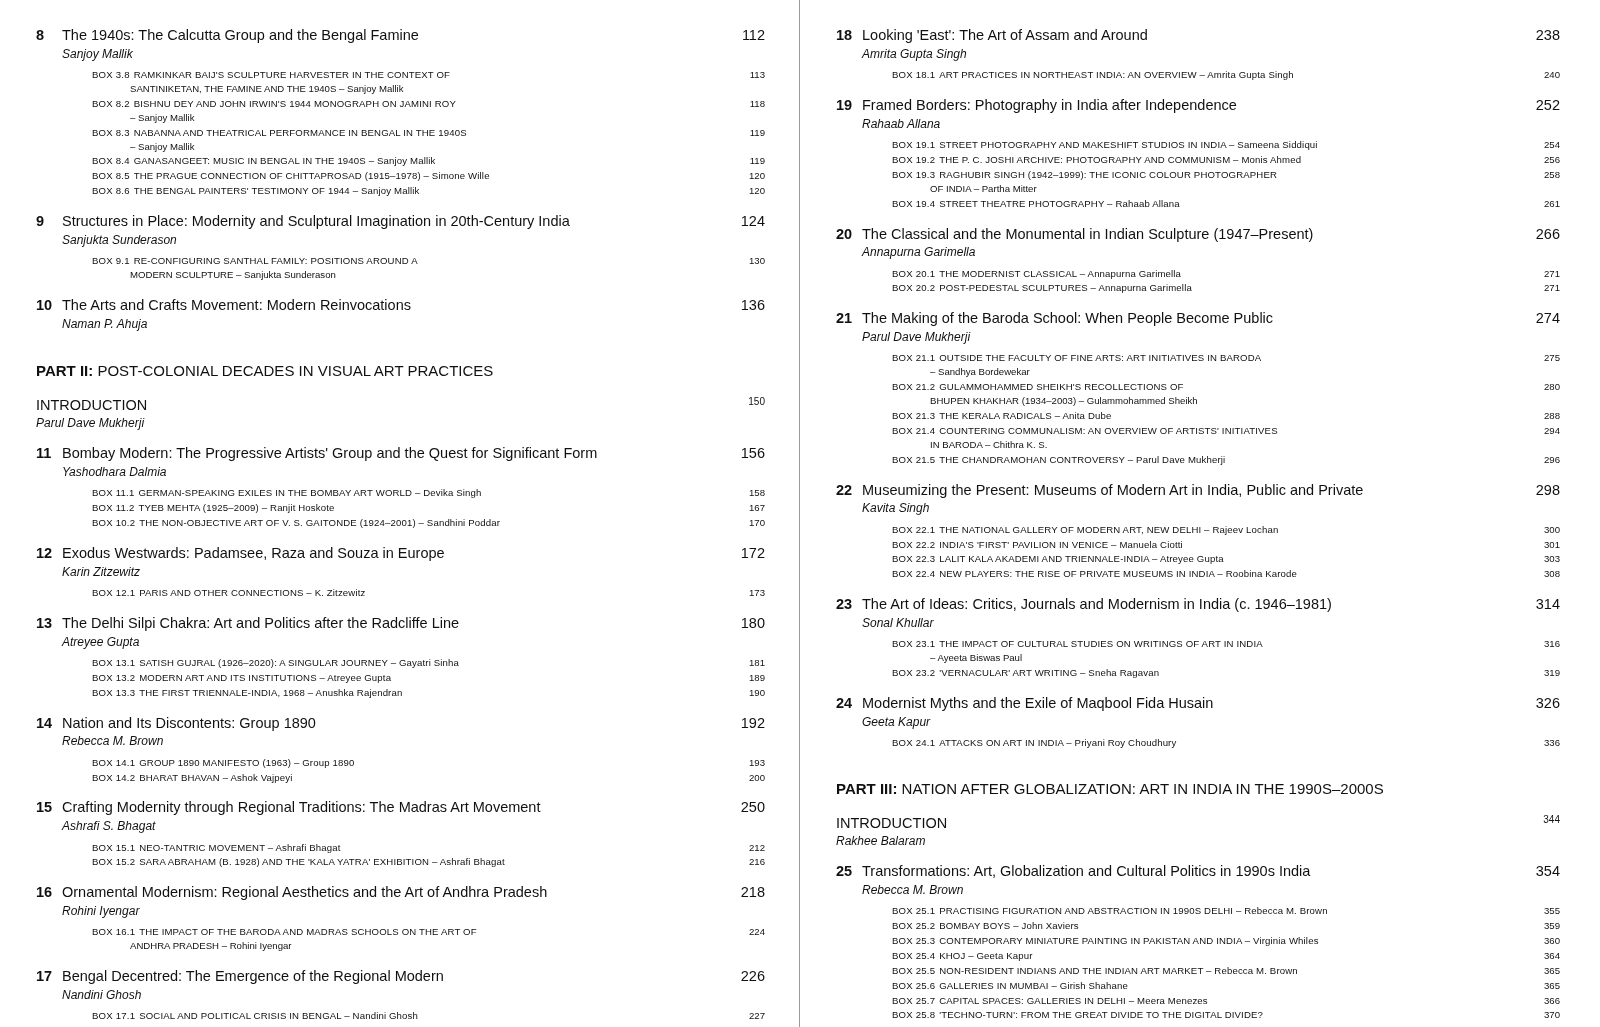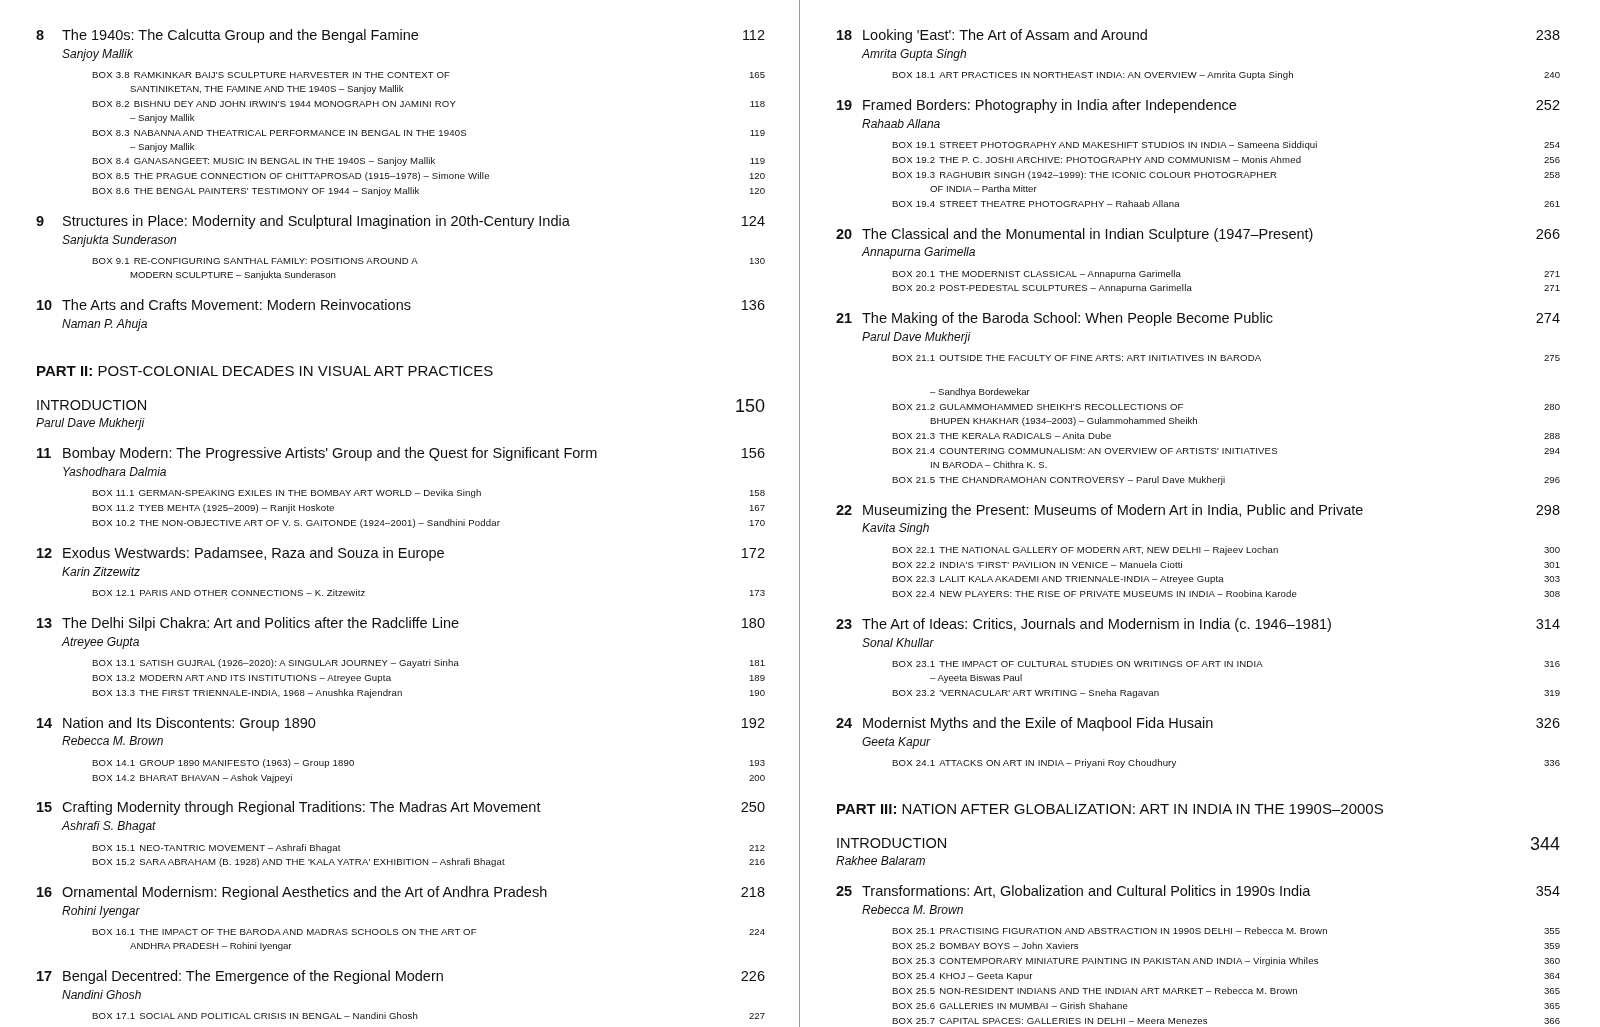--- a/index.html
+++ b/index.html
@@ -134,21 +134,21 @@
   }
   .intro-row .intro-title {
     flex: 1 1 auto;
     font-size: 14.5px;
     line-height: 1.3;
   }
   .intro-row .intro-page {
     flex: 0 0 auto;
     width: 34px;
     text-align: right;
-    font-size: 18px;
+    font-size: 10px;
   }
   .intro-author {
     font-size: 12px;
     font-style: italic;
     margin-top: 1px;
   }
 </style>
 </head>
 <body>
 
@@ -160,21 +160,21 @@
             <div class="ch-num">8</div>
             <div class="ch-body">
               <div class="ch-title">The 1940s: The Calcutta Group and the Bengal Famine</div>
               <div class="ch-author">Sanjoy Mallik</div>
             </div>
             <div class="ch-page">112</div>
           </div>
           <div class="boxes">
             <div class="box-row">
               <div class="box-text"><span class="box-label">BOX 3.8</span><span class="box-title">RAMKINKAR BAIJ'S SCULPTURE HARVESTER IN THE CONTEXT OF</span><span class="cont-line" style="margin-left: 38px;">SANTINIKETAN, THE FAMINE AND THE 1940S – Sanjoy Mallik</span></div>
-              <div class="box-page">165</div>
+              <div class="box-page">113</div>
             </div>
             <div class="box-row">
               <div class="box-text"><span class="box-label">BOX 8.2</span><span class="box-title">BISHNU DEY AND JOHN IRWIN'S 1944 MONOGRAPH ON JAMINI ROY</span><span class="cont-line" style="margin-left: 38px;">– Sanjoy Mallik</span></div>
               <div class="box-page">118</div>
             </div>
             <div class="box-row">
               <div class="box-text"><span class="box-label">BOX 8.3</span><span class="box-title">NABANNA AND THEATRICAL PERFORMANCE IN BENGAL IN THE 1940S</span><span class="cont-line" style="margin-left: 38px;">– Sanjoy Mallik</span></div>
               <div class="box-page">119</div>
             </div>
             <div class="box-row">
@@ -435,21 +435,21 @@
           <div class="entry-head">
             <div class="ch-num">21</div>
             <div class="ch-body">
               <div class="ch-title">The Making of the Baroda School: When People Become Public</div>
               <div class="ch-author">Parul Dave Mukherji</div>
             </div>
             <div class="ch-page">274</div>
           </div>
           <div class="boxes">
             <div class="box-row">
-              <div class="box-text"><span class="box-label">BOX 21.1</span><span class="box-title">OUTSIDE THE FACULTY OF FINE ARTS: ART INITIATIVES IN BARODA</span><span class="cont-line" style="margin-left: 38px; margin-top: 20px;">– Sandhya Bordewekar</span></div>
+              <div class="box-text"><span class="box-label">BOX 21.1</span><span class="box-title">OUTSIDE THE FACULTY OF FINE ARTS: ART INITIATIVES IN BARODA</span><span class="cont-line" style="margin-left: 38px;">– Sandhya Bordewekar</span></div>
               <div class="box-page">275</div>
             </div>
             <div class="box-row">
               <div class="box-text"><span class="box-label">BOX 21.2</span><span class="box-title">GULAMMOHAMMED SHEIKH'S RECOLLECTIONS OF</span><span class="cont-line" style="margin-left: 38px;">BHUPEN KHAKHAR (1934–2003) – Gulammohammed Sheikh</span></div>
               <div class="box-page">280</div>
             </div>
             <div class="box-row">
               <div class="box-text"><span class="box-label">BOX 21.3</span><span class="box-title">THE KERALA RADICALS – Anita Dube</span></div>
               <div class="box-page">288</div>
             </div>

